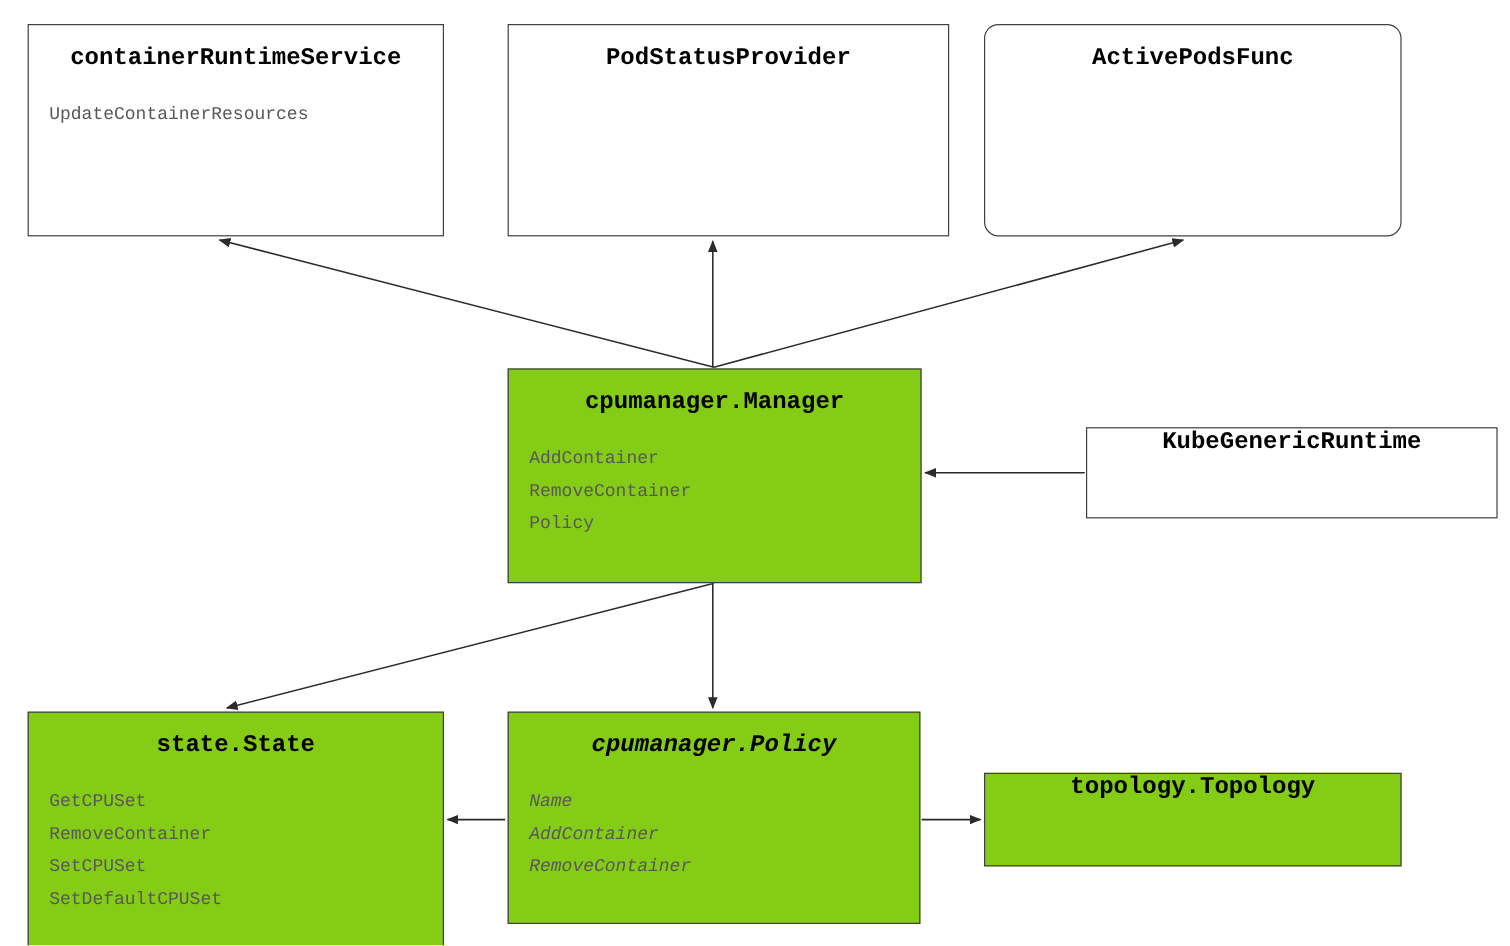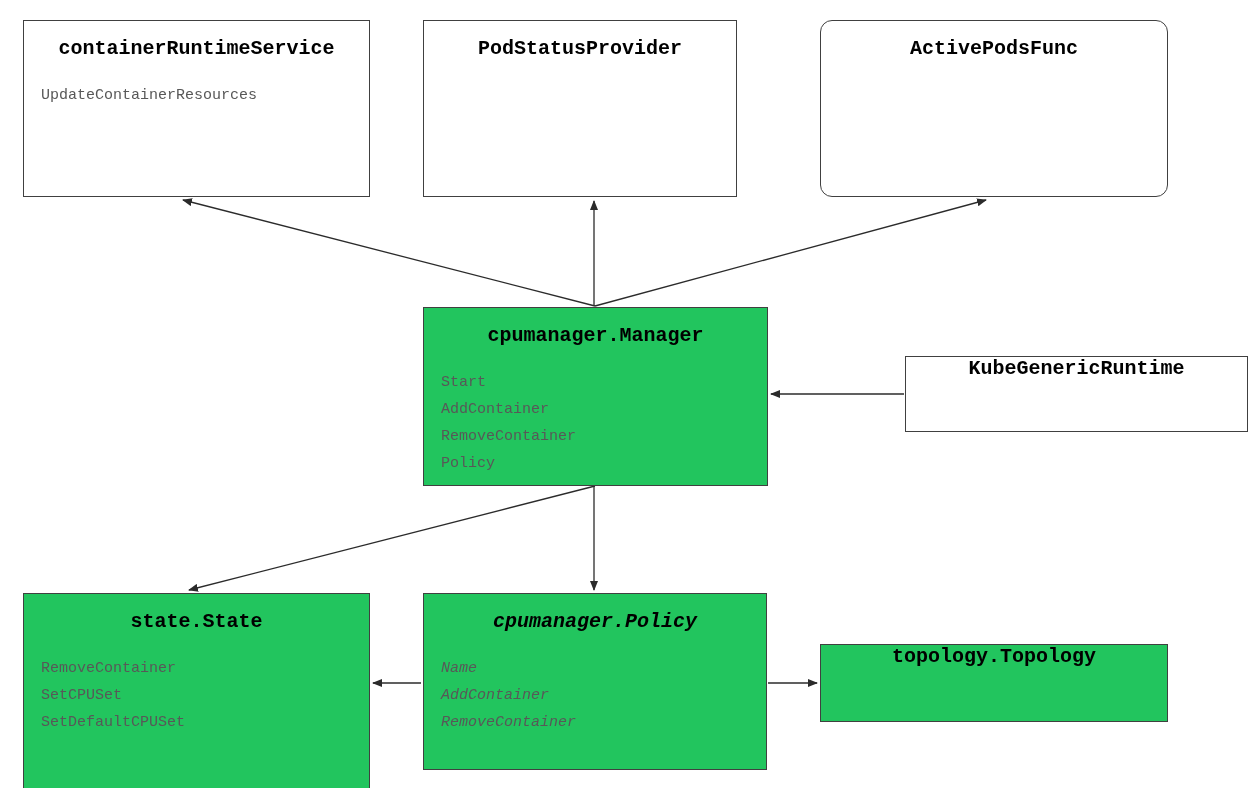--- a/index.html
+++ b/index.html
@@ -23,21 +23,21 @@
     pointer-events: none;
   }
   .node {
     position: absolute;
     box-sizing: border-box;
     border: 1.5px solid #404040;
     background: #ffffff;
     padding-top: 16px;
   }
   .node.blue {
-    background: #22c55e;
+    background: #84cc16;
   }
   .node.centered {
     display: flex;
     justify-content: center;
     padding-top: 0;
   }
   .node-title {
     font-size: 20px;
     font-weight: bold;
     color: #000000;
@@ -75,45 +75,45 @@
     <line x1="904" y1="394" x2="771" y2="394" stroke="#2b2b2b" stroke-width="1.3" marker-end="url(#arrow)"></line>
   </svg>
 
   <div class="node" style="left:23px; top:20px; width:347px; height:177px;">
     <div class="node-title">containerRuntimeService</div>
     <div class="node-methods">
       <div>UpdateContainerResources</div>
     </div>
   </div>
 
-  <div class="node" style="left:423px; top:20px; width:314px; height:177px;">
+  <div class="node" style="left:423px; top:20px; width:368px; height:177px;">
     <div class="node-title">PodStatusProvider</div>
   </div>
 
   <div class="node" style="left:820px; top:20px; width:348px; height:177px;border-radius:12px;">
     <div class="node-title">ActivePodsFunc</div>
   </div>
 
   <div class="node blue" style="left:423px; top:307px; width:345px; height:179px;">
     <div class="node-title">cpumanager.Manager</div>
     <div class="node-methods">
-      <div>Start</div>
       <div>AddContainer</div>
       <div>RemoveContainer</div>
       <div>Policy</div>
     </div>
   </div>
 
   <div class="node centered" style="left:905px; top:356px; width:343px; height:76px;">
     <div class="node-title">KubeGenericRuntime</div>
   </div>
 
   <div class="node blue" style="left:23px; top:593px; width:347px; height:200px;">
     <div class="node-title">state.State</div>
     <div class="node-methods">
+      <div>GetCPUSet</div>
       <div>RemoveContainer</div>
       <div>SetCPUSet</div>
       <div>SetDefaultCPUSet</div>
     </div>
   </div>
 
   <div class="node blue" style="left:423px; top:593px; width:344px; height:177px;font-style:italic;">
     <div class="node-title">cpumanager.Policy</div>
     <div class="node-methods">
       <div>Name</div>

